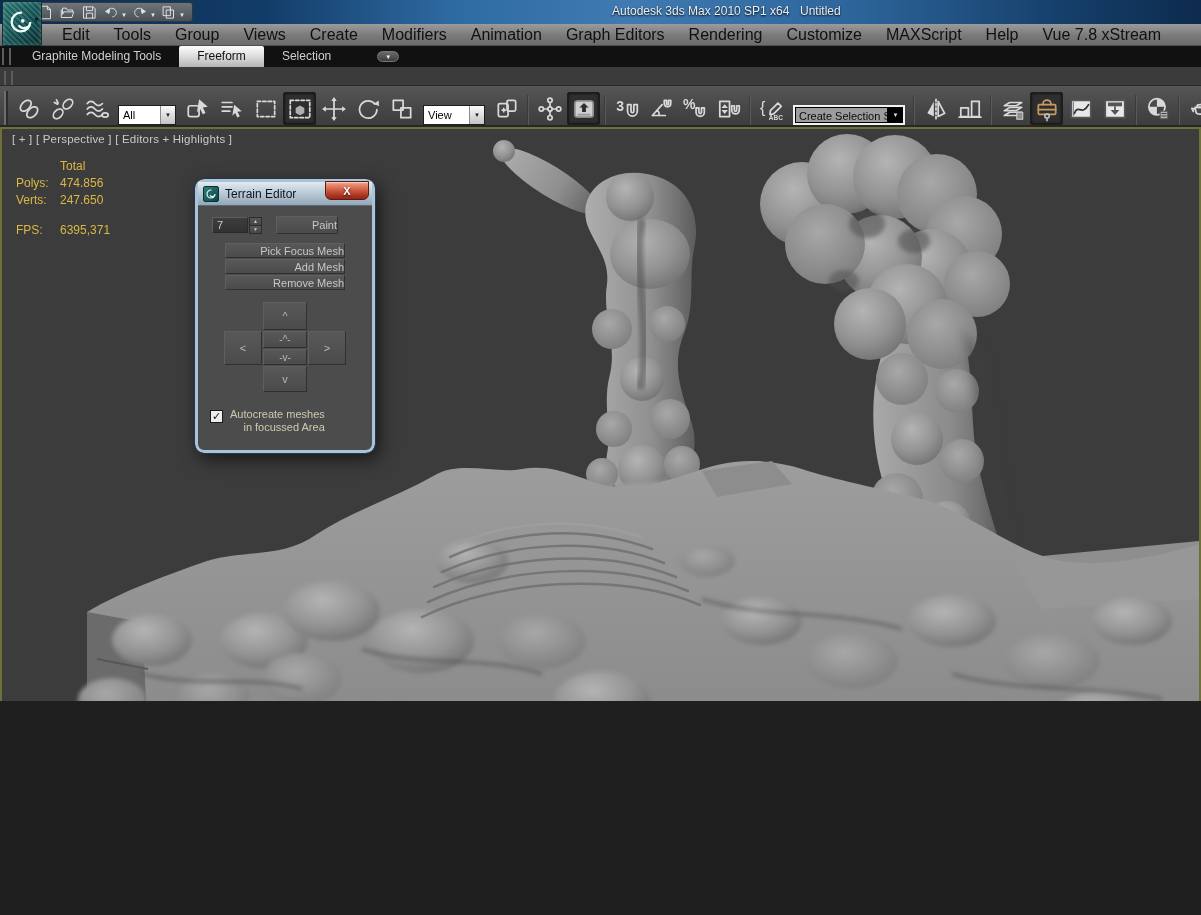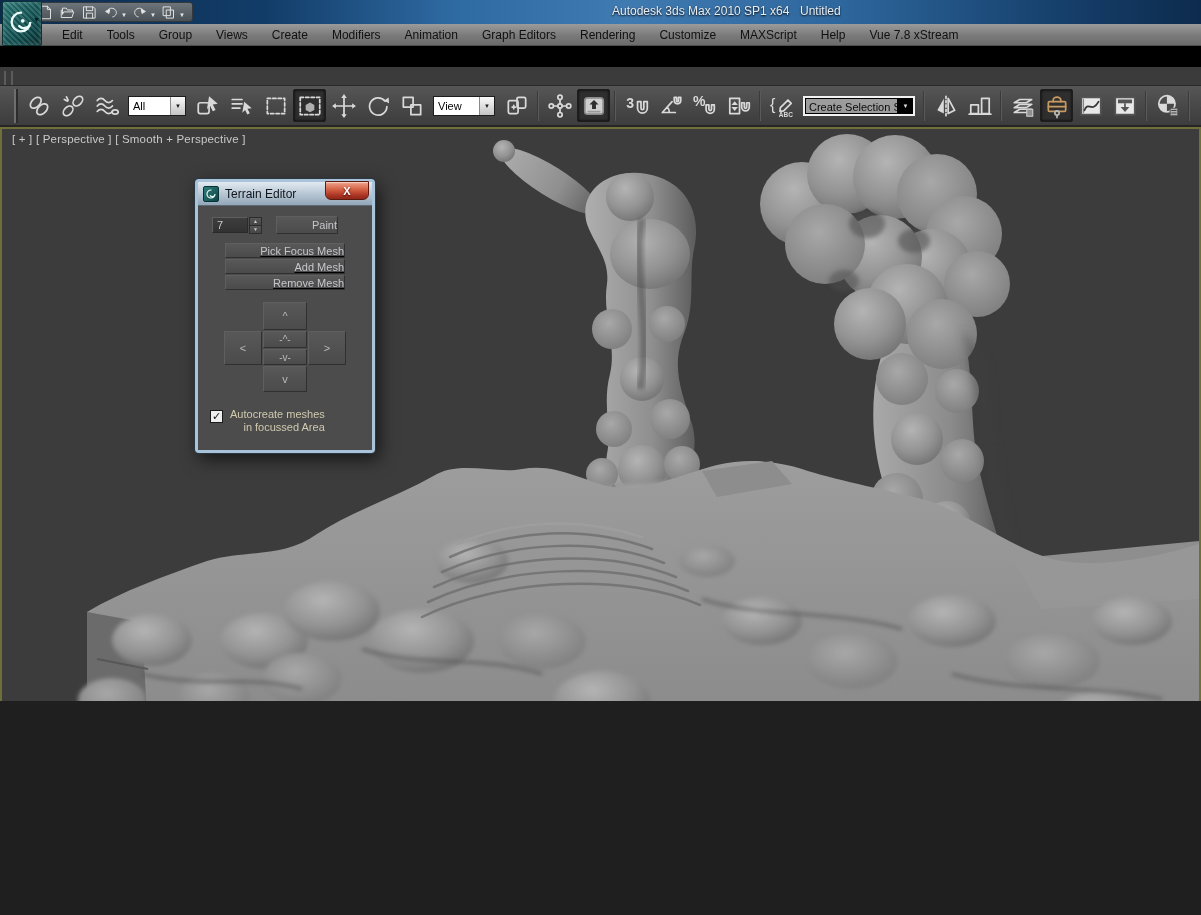--- a/index.html
+++ b/index.html
@@ -21,37 +21,37 @@
       repeating-linear-gradient(45deg,rgba(255,255,255,.10) 0 2px,rgba(0,0,0,.12) 2px 4px),
       linear-gradient(135deg,#2e7d7a,#0f4a4c 70%,#072e30);
     border:1px solid #0a3335;border-radius:2px;box-shadow:inset 0 0 4px rgba(255,255,255,.25);}
   .appbtn svg{position:absolute;left:4px;top:6px;width:28px;height:28px;}
   .appbtn .acaret{position:absolute;right:1px;top:14px;font-size:7px;color:#031c1d;}
 
   
   .menubar{position:absolute;left:0;top:24px;width:1201px;height:22px;
     background:linear-gradient(#9b9b9b,#7a7a7a 55%,#6c6c6c);border-bottom:1px solid #4e4e4e;
     display:flex;align-items:center;padding-left:50px;}
-  .menubar .mi{font-size:12px;color:#101010;padding:3px 12px;cursor:default;}
+  .menubar .mi{font-size:16px;color:#101010;padding:3px 12px;cursor:default;}
 
   
   .ribbontabs{position:absolute;left:0;top:46px;width:1201px;height:21px;background:#111;display:flex;align-items:stretch;}
   .rgrip{width:9px;margin:2px 3px 2px 2px;border-left:2px solid #5c5c5c;border-right:2px solid #5c5c5c;}
   .rtab{font-size:12px;color:#cfcfcf;padding:3px 18px 0 18px;}
   .rtab.active{background:linear-gradient(#fdfdfd,#d8d8d8 55%,#b5b5b5);color:#111;border-radius:2px 2px 0 0;}
   .roval{width:22px;height:11px;margin:5px 0 0 28px;background:linear-gradient(#6a6a6a,#3e3e3e);
     border:1px solid #777;border-radius:6px;display:flex;align-items:center;justify-content:center;}
   .roval span{font-size:6px;color:#eee;line-height:1;}
   .ribbonstrip{position:absolute;left:0;top:67px;width:1201px;height:19px;background:#3b3b3b;border-bottom:1px solid #2a2a2a;}
   .ribbonstrip .rgrip{position:absolute;left:2px;top:2px;height:14px;}
 
   
   .toolbar{position:absolute;left:0;top:86px;width:1201px;height:41px;
     background:linear-gradient(#565656,#474747 55%,#3d3d3d);border-bottom:2px solid #262626;
-    display:flex;align-items:center;gap:1px;padding-left:14px;overflow:hidden;}
+    display:flex;align-items:flex-end;gap:1px;padding-left:4px;overflow:hidden;}
   .tgrip{width:8px;height:34px;margin-right:3px;border-left:2px solid #6e6e6e;border-right:2px solid #2c2c2c;}
   .ti{width:33px;height:33px;display:flex;align-items:center;justify-content:center;flex:0 0 auto;}
   .ti svg{width:26px;height:26px;stroke:#d9d9d9;fill:none;stroke-width:1.6;stroke-linecap:round;stroke-linejoin:round;}
   .ti svg .f{fill:#d9d9d9;stroke:none;}
   .ti svg text{fill:#d9d9d9;stroke:none;font-size:13px;font-weight:bold;font-family:"Liberation Sans",sans-serif;}
   .ti.pressed{background:#2e2e2e;border:1px solid #1d1d1d;box-shadow:inset 0 0 3px #000;border-radius:2px;}
   .tsep{width:2px;height:30px;background:linear-gradient(90deg,#2b2b2b,#6a6a6a);margin:0 3px;flex:0 0 auto;}
   .combo{height:20px;background:#fff;border:1px solid #1d1d1d;display:flex;align-items:stretch;flex:0 0 auto;margin:0 4px;}
   .combo .ct{flex:1;font-size:11px;color:#000;padding:3px 0 0 4px;white-space:nowrap;overflow:hidden;}
   .combo .ca{width:15px;background:linear-gradient(#fafafa,#c4c4c4);border-left:1px solid #8a8a8a;
@@ -65,21 +65,21 @@
     border:2px solid #6f6f3a;}
   .terrain{position:absolute;left:0;top:0;width:1197px;height:784px;}
   .vplabel{position:absolute;left:10px;top:4px;font-size:11.5px;color:#c9c9c9;letter-spacing:.2px;}
   .stats{position:absolute;left:14px;top:30px;display:grid;grid-template-columns:44px auto;column-gap:0;row-gap:3px;
     font-size:12px;color:#d9b845;}
   .stats .gaprow{height:10px;grid-column:1 / 3;}
   .axisgizmo{position:absolute;left:22px;bottom:18px;width:130px;height:85px;}
 
   
   .dialog{position:absolute;left:193px;top:50px;width:180px;
-    border:3px solid #a9c4da;outline:1px solid #2a3640;border-radius:3px;
+    border:3px solid #a9c4da;outline:1px solid #2a3640;border-radius:9px;
     box-shadow:4px 6px 18px rgba(0,0,0,.65);background:#4c4c4c;}
   .dtitle{position:relative;height:24px;background:linear-gradient(#e3eaf0,#bccbd8 45%,#93a7b8);
     display:flex;align-items:center;padding-left:5px;border-bottom:1px solid #5d6a76;}
   .dtitle .dlogo{width:16px;height:16px;border-radius:2px;margin-right:6px;
     background:linear-gradient(135deg,#2e7d7a,#0d4547);border:1px solid #083335;position:relative;}
   .dtitle .dlogo svg{position:absolute;left:1px;top:1px;width:12px;height:12px;}
   .dtitle .dtext{font-size:12px;color:#10151b;}
   .dclose{position:absolute;top:-1px;right:3px;width:44px;height:19px;
     background:linear-gradient(#efa58c,#d35f43 45%,#a93322 80%,#8c281a);
     border:1px solid #5f1a10;border-radius:0 0 6px 6px;
@@ -89,21 +89,21 @@
   .drow1{display:flex;align-items:center;margin-left:14px;}
   .dspin{width:36px;height:16px;background:linear-gradient(#3d3d3d,#323232);border:1px solid #5e5e5e;
     border-right-color:#2a2a2a;border-bottom-color:#2a2a2a;color:#c9c9c9;font-size:11px;padding:1px 0 0 4px;}
   .dspinbtns{display:flex;flex-direction:column;width:13px;height:17px;margin-left:1px;border:1px solid #2c2c2c;}
   .dspinbtns span{flex:1;background:linear-gradient(#575757,#464646);color:#c9c9c9;font-size:5px;
     display:flex;align-items:center;justify-content:center;border-bottom:1px solid #2c2c2c;}
   .dspinbtns span:last-child{border-bottom:none;}
   .dbtn{background:linear-gradient(#585858,#4b4b4b);border:1px solid #5f5f5f;border-right-color:#303030;border-bottom-color:#303030;
     color:#c6c6cc;font-size:11px;text-align:right;}
   .dpaint{width:62px;height:18px;margin-left:14px;padding-top:2px;}
-  .dmesh{width:120px;margin:9px auto 0 auto;display:flex;flex-direction:column;gap:1px;text-decoration:underline;}
+  .dmesh{width:120px;margin:9px auto 0 auto;display:flex;flex-direction:column;gap:1px;}
   .dmesh .dbtn{height:15px;padding-top:1px;}
   .dnav{margin:12px auto 0 auto;width:122px;display:grid;grid-template-columns:38px 44px 38px;grid-template-rows:28px 34px 26px;gap:1px;}
   .dnav .up{grid-column:2;grid-row:1;}
   .dnav .lf{grid-column:1;grid-row:2;}
   .dnav .mid{grid-column:2;grid-row:2;display:flex;flex-direction:column;gap:1px;}
   .dnav .mid .dbtn{flex:1;padding-top:1px;font-size:10px;}
   .dnav .rt{grid-column:3;grid-row:2;}
   .dnav .dn{grid-column:2;grid-row:3;}
   .dnav .dbtn{display:flex;align-items:center;justify-content:center;color:#b9b9b9;}
   .dcheckrow{display:flex;margin:16px 0 2px 12px;gap:7px;}
@@ -177,20 +177,29 @@
     <span class="mi">Modifiers</span>
     <span class="mi">Animation</span>
     <span class="mi">Graph Editors</span>
     <span class="mi">Rendering</span>
     <span class="mi">Customize</span>
     <span class="mi">MAXScript</span>
     <span class="mi">Help</span>
     <span class="mi">Vue 7.8 xStream</span>
   </div>
 
+  <div class="ribbontabs">
+    <div class="rgrip"></div>
+    <span class="rtab">Graphite Modeling Tools</span>
+    <span class="rtab active">Freeform</span>
+    <span class="rtab">Selection</span>
+    <span class="roval">
+        <span>▼</span>
+      </span>
+  </div>
   <div class="ribbonstrip">
     <div class="rgrip"></div>
   </div>
 
   <div class="toolbar">
     <div class="tgrip"></div>
 
     <span class="ti">
         <svg viewBox="0 0 24 24">
           <ellipse cx="9" cy="9" rx="6" ry="3.8" transform="rotate(-45 9 9)"></ellipse>
@@ -560,22 +569,33 @@
           <path d="M1090,748 l-3,34"></path>
           <path d="M1160,744 l-3,38"></path>
       </g>
 
       <path fill="#4f4f4f" filter="url(#soft)" d="M655,640 C638,680 648,740 652,784 L748,784 C744,735 755,690 740,650 C715,625 678,622 655,640 Z"></path>
       <path d="M560,660 C640,640 720,645 800,655" stroke="#3f3f3f" stroke-width="14" opacity=".5" filter="url(#soft2)" fill="none"></path>
       <ellipse cx="762" cy="616" rx="9" ry="7" fill="#2e2e2e"></ellipse>
       <ellipse cx="789" cy="619" rx="8" ry="6" fill="#2e2e2e"></ellipse>
     </svg>
 
-    <div class="vplabel">[ + ] [ Perspective ] [ Smooth + Perspective ]</div>
-
+    <div class="vplabel">[ + ] [ Perspective ] [ Editors + Highlights ]</div>
+
+    <div class="stats">
+      <span></span>
+      <span>Total</span>
+      <span>Polys:</span>
+      <span>474.856</span>
+      <span>Verts:</span>
+      <span>247.650</span>
+      <span class="gaprow"></span>
+      <span>FPS:</span>
+      <span>6395,371</span>
+    </div>
 
     <svg class="axisgizmo" viewBox="0 0 130 85">
       <text x="52" y="14" fill="#3535ff" font-size="12" font-weight="bold">z</text>
       <path d="M60,18 L60,58" stroke="#111" stroke-width="2" fill="none"></path>
       <path d="M60,58 L100,38" stroke="#1d7a1d" stroke-width="2" fill="none"></path>
       <path d="M60,60 C76,70 98,68 112,58" stroke="#a01818" stroke-width="2.5" fill="none"></path>
       <path d="M60,60 C52,63 46,61 42,57" stroke="#6e1010" stroke-width="2.5" fill="none"></path>
       <path d="M112,58 l-7,-1 4,6 z" fill="#a01818"></path>
     </svg>
 

